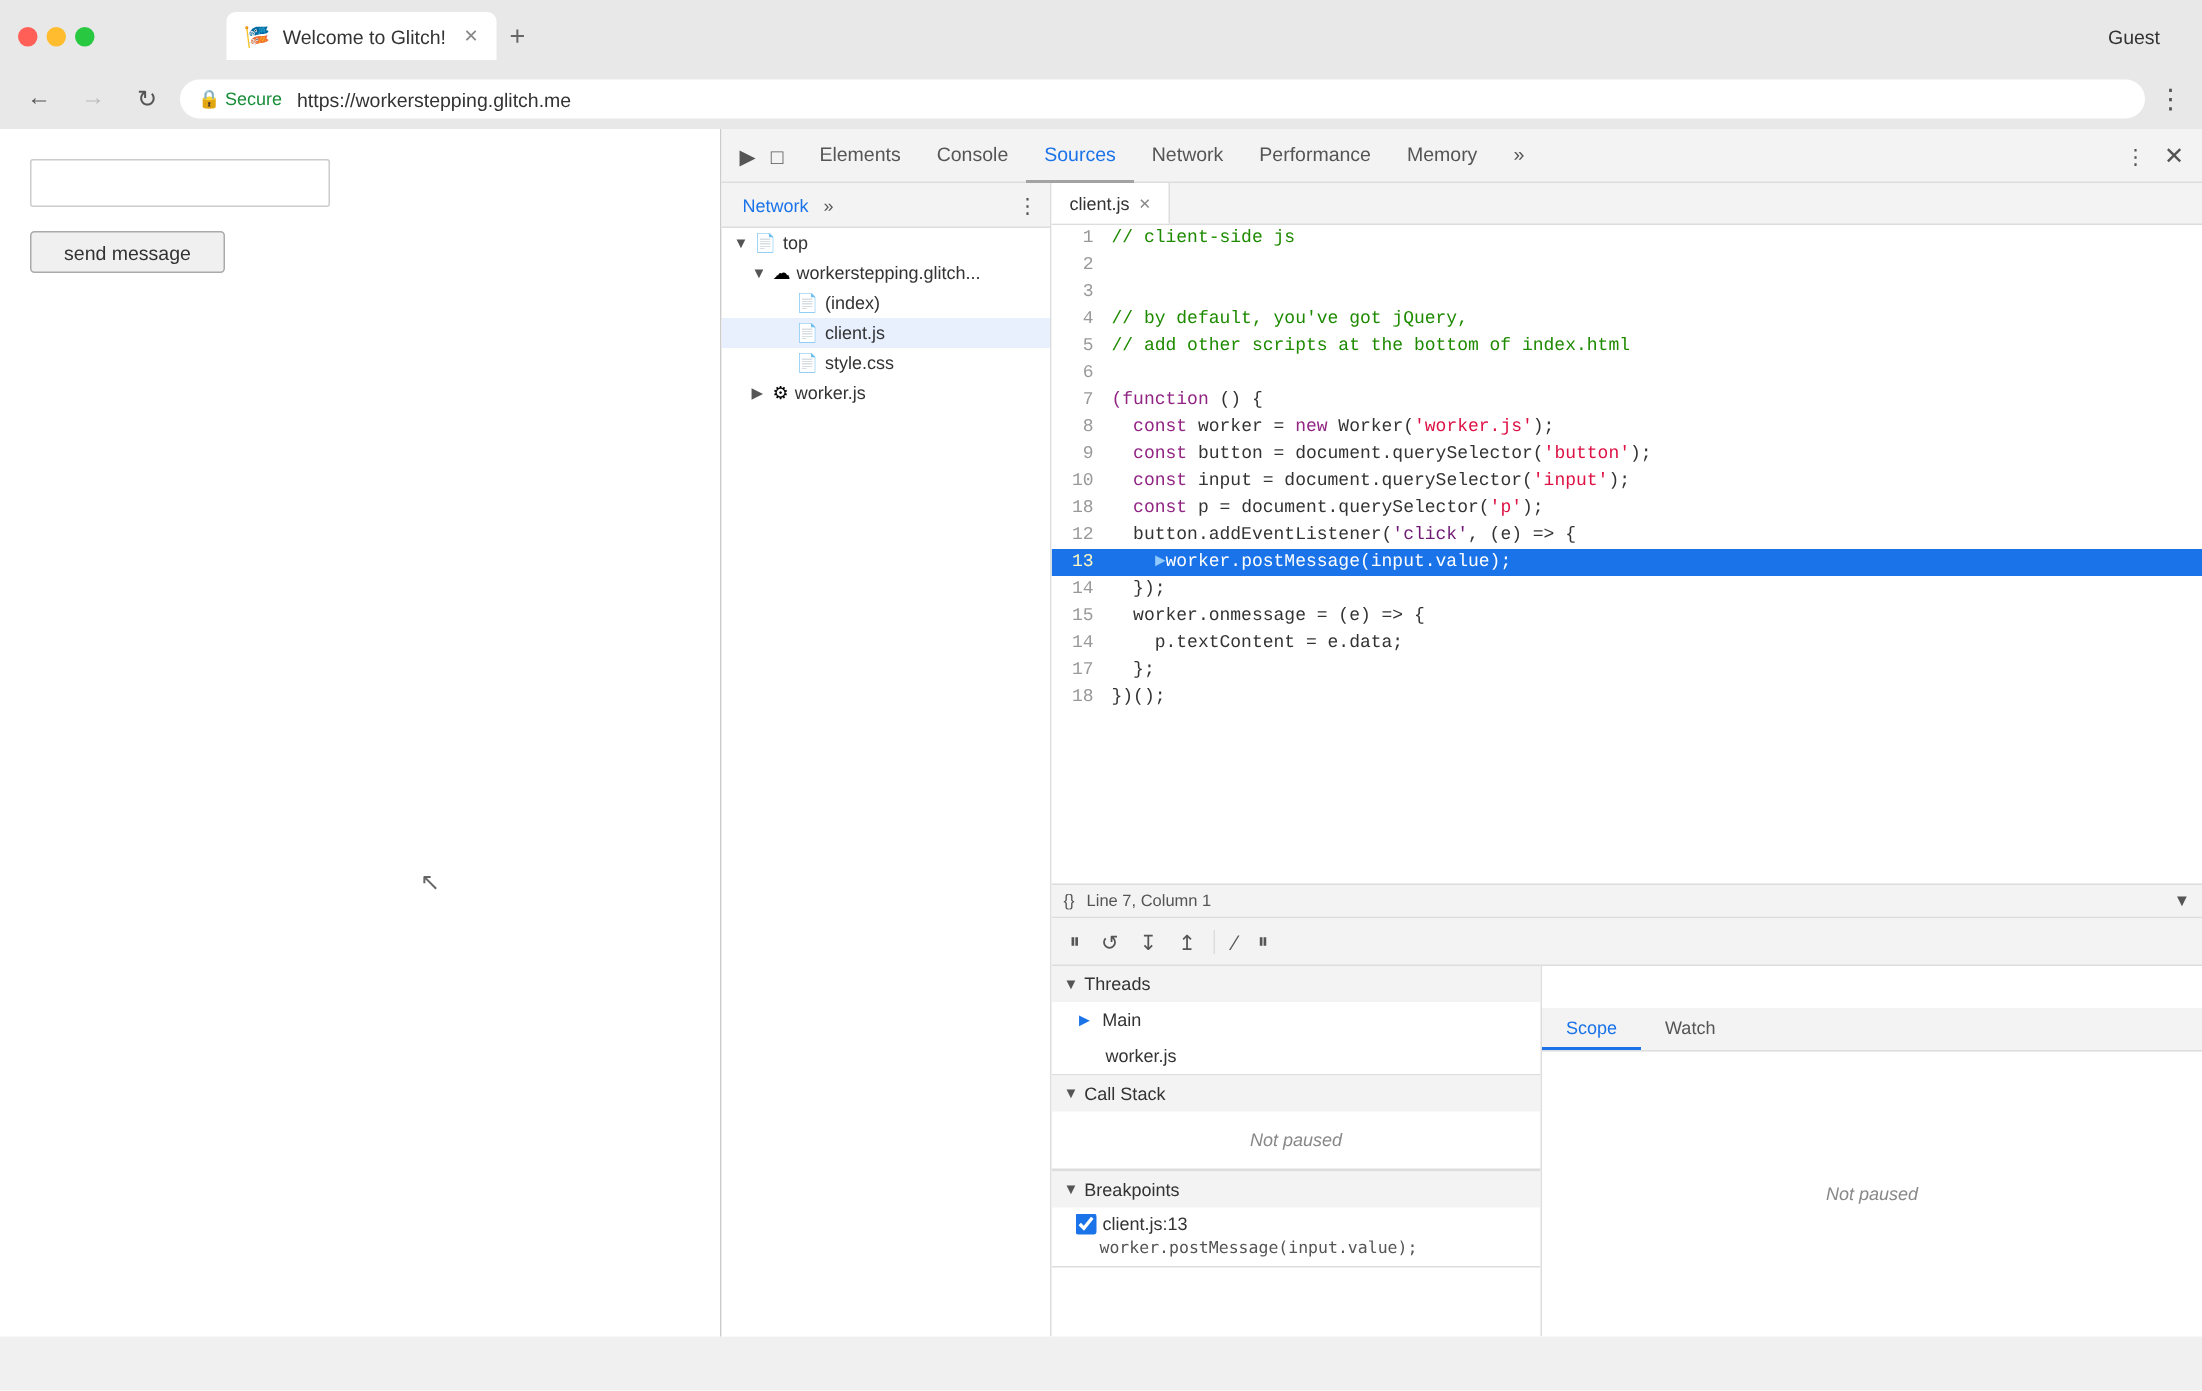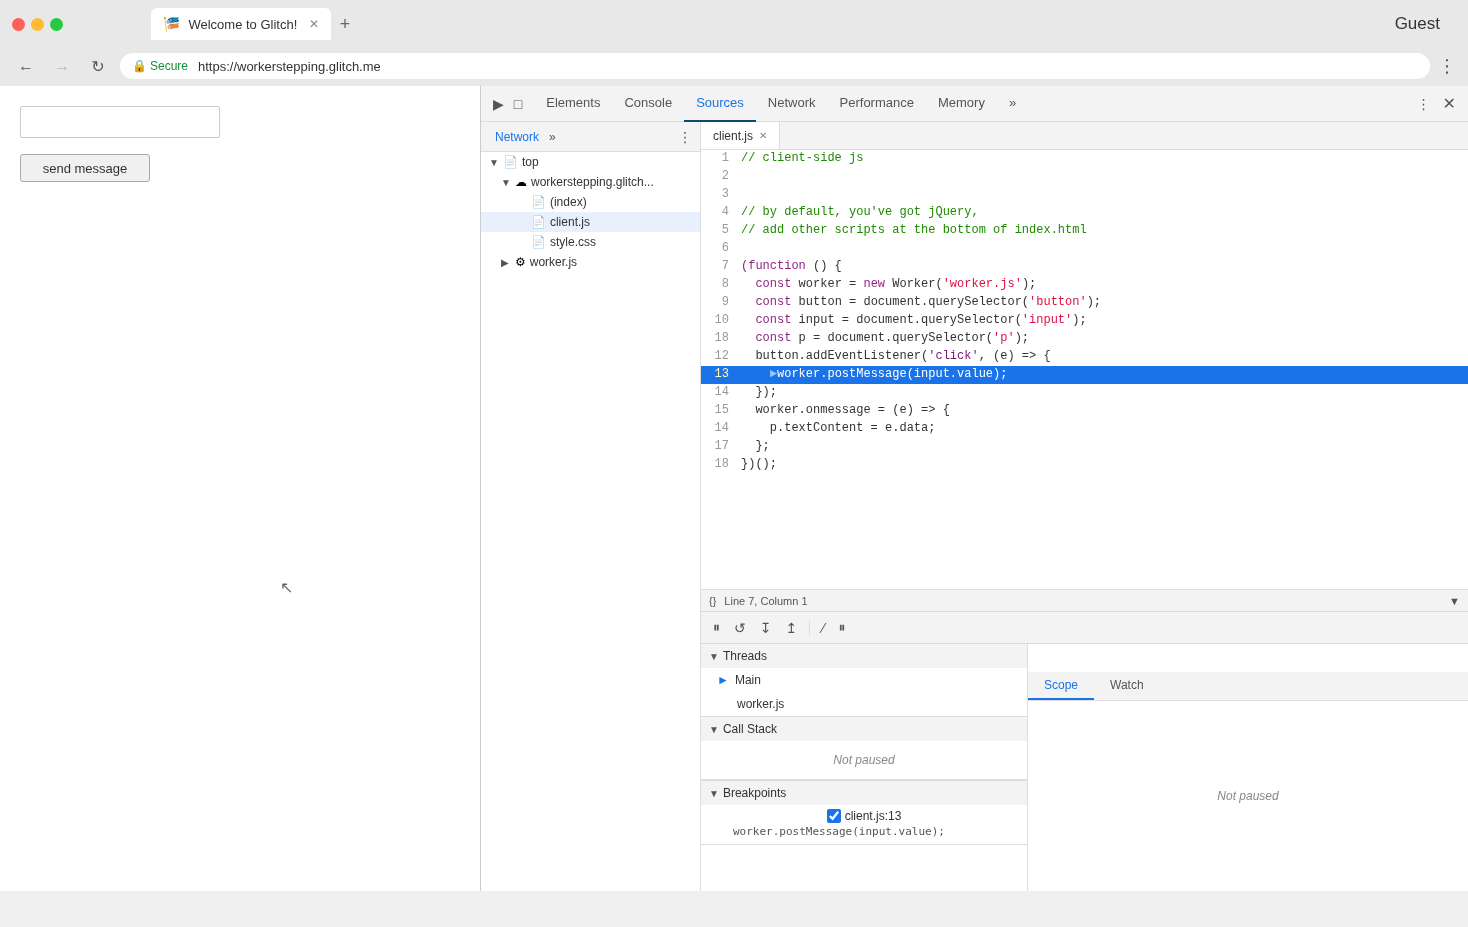--- a/index.html
+++ b/index.html
@@ -37,21 +37,21 @@
 
     
     .devtools { flex: 1; display: flex; flex-direction: column; border-left: 1px solid #ccc; background: #fff; }
 
     
     .devtools-header { display: flex; align-items: center; border-bottom: 1px solid #ddd; background: #f3f3f3; height: 36px; padding: 0; }
     .devtools-header-icons { display: flex; align-items: center; gap: 2px; padding: 0 8px; }
     .devtools-icon-btn { background: none; border: none; cursor: pointer; padding: 4px; color: #555; font-size: 14px; }
     .devtools-tabs { display: flex; align-items: stretch; flex: 1; }
     .devtools-tab { padding: 0 12px; font-size: 13px; color: #555; cursor: pointer; display: flex; align-items: center; border-bottom: 2px solid transparent; height: 36px; }
-    .devtools-tab.active { color: #1a73e8; border-bottom: 2px solid #0c4a6e; }
+    .devtools-tab.active { color: #1a73e8; border-bottom: 2px solid #a3a3a3; }
     .devtools-header-actions { display: flex; align-items: center; padding: 0 8px; gap: 4px; }
     .devtools-more-btn { background: none; border: none; cursor: pointer; color: #555; font-size: 14px; padding: 4px; }
     .devtools-close-btn { background: none; border: none; cursor: pointer; color: #555; font-size: 16px; padding: 4px; }
 
     
     .devtools-body { display: flex; flex: 1; overflow: hidden; }
 
     
     .devtools-left { width: 220px; border-right: 1px solid #ddd; display: flex; flex-direction: column; background: #fff; }
     .left-panel-header { display: flex; align-items: center; padding: 4px 8px; border-bottom: 1px solid #ddd; background: #f3f3f3; height: 30px; gap: 4px; }
@@ -108,21 +108,21 @@
     .not-paused-msg { padding: 12px; font-size: 12px; color: #888; text-align: center; font-style: italic; }
 
     .scope-watch-tabs { display: flex; border-bottom: 1px solid #ddd; background: #f3f3f3; margin-top: 28px; }
     .sw-tab { padding: 6px 16px; font-size: 12px; cursor: pointer; color: #555; }
     .sw-tab.active { color: #1a73e8; border-bottom: 2px solid #1a73e8; }
     .scope-content { flex: 1; display: flex; align-items: center; justify-content: center; }
     .not-paused-label { font-size: 12px; color: #888; font-style: italic; }
 
     .breakpoints-section { border-top: 1px solid #ddd; }
     .breakpoint-item { padding: 4px 16px; font-size: 12px; }
-    .breakpoint-check { display: flex; align-items: center; gap: 4px; justify-content: center; }
+    .breakpoint-check { display: flex; align-items: center; gap: 4px; }
     .bp-checkbox { width: 14px; height: 14px; accent-color: #1a73e8; }
     .bp-label { color: #333; }
     .bp-code { color: #555; padding: 2px 16px; font-family: monospace; font-size: 11px; }
   </style>
 </head>
 <body>
 
 <div class="browser-chrome">
 
   <div class="title-bar">
@@ -134,21 +134,21 @@
     <div style="width: 60px;"></div>
     <div class="tab-bar">
       <div class="tab">
         <span class="tab-favicon">🎏</span>
         <span class="tab-title">Welcome to Glitch!</span>
         <span class="tab-close">✕</span>
       </div>
       <div class="new-tab-btn">+</div>
     </div>
     <div style="flex:1; display:flex; justify-content:flex-end; padding-right: 16px;">
-      <span style="font-size:17px; color:#333;">Guest</span>
+      <span style="font-size:13px; color:#333;">Guest</span>
     </div>
   </div>
 
   <div class="address-bar">
     <button class="nav-btn">←</button>
     <button class="nav-btn" disabled="">→</button>
     <button class="nav-btn">↻</button>
     <div class="address-input">
       <span class="secure-badge">
         <span>🔒</span>

